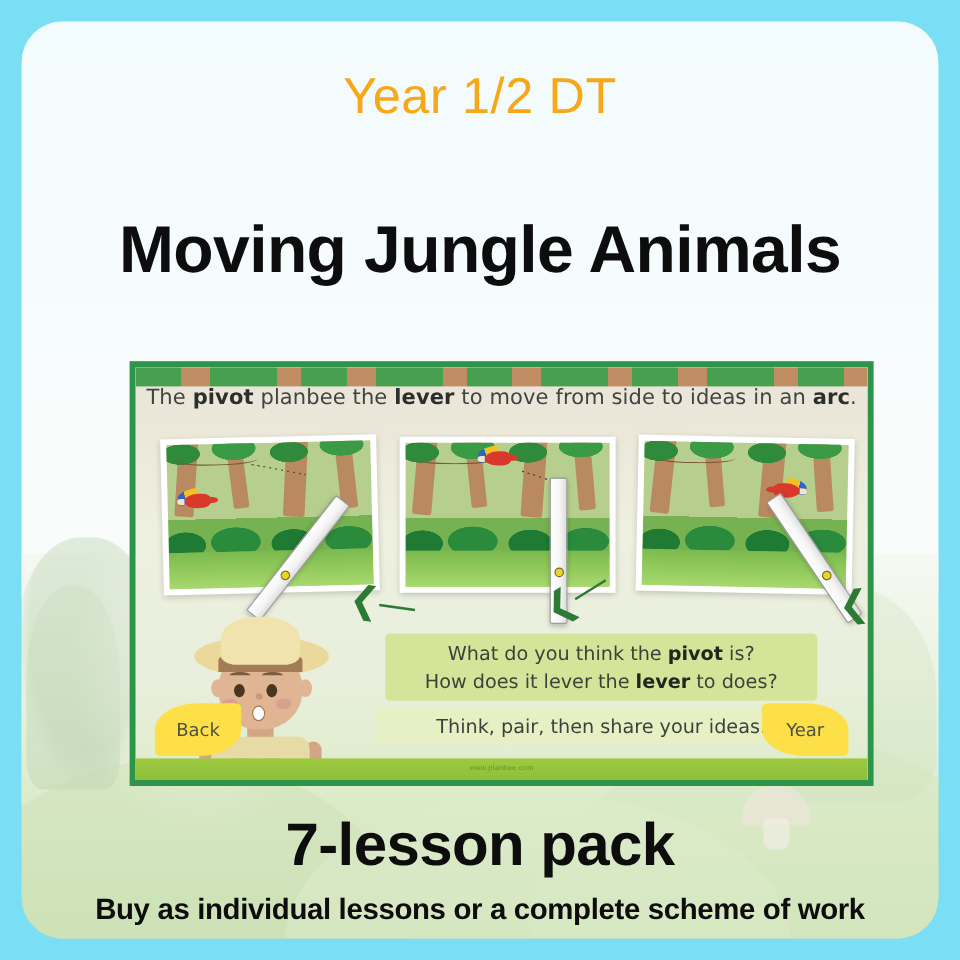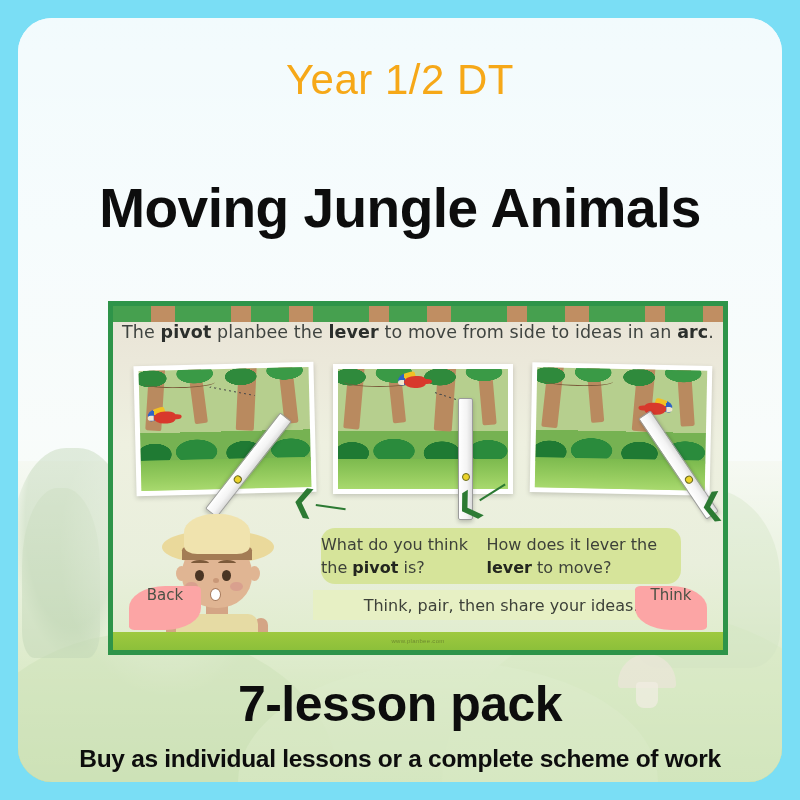--- a/index.html
+++ b/index.html
@@ -253,22 +253,22 @@
   .ex-pocket { position: absolute; top: 118px; width: 16px; height: 14px; background: #c2ad6e; border-radius: 2px; }
   .ex-pocket.l { left: 36px; } .ex-pocket.r { left: 62px; }
   .ex-arm { position: absolute; top: 104px; width: 14px; height: 44px; background: #d4a585; border-radius: 8px; }
   .ex-arm.l { left: 8px; } .ex-arm.r { left: 96px; }
 
   
   .qbox {
     position: absolute; left: 208px; top: 222px;
     width: 360px; height: 56px;
     background: #d6e49a;
-    border-radius: 14px;
-    display: flex; justify-content: center; align-items: center;
+    border-radius: 4px;
+    display: flex; flex-direction: column; justify-content: center; align-items: center;
     z-index: 9;
   }
   .qbox div {
     font-family: "DejaVu Sans", sans-serif;
     font-size: 16px; color: #3d4139; line-height: 1.45;
   }
   .qbox b { color: #23261f; }
 
   .tpbox {
     position: absolute; left: 200px; top: 284px;
@@ -276,23 +276,23 @@
     background: #e7f0c4;
     display: flex; justify-content: center; align-items: center;
     z-index: 9;
   }
   .tpbox span { font-family: "DejaVu Sans", sans-serif; font-size: 16px; color: #3d4139; }
 
   
   .navleaf {
     position: absolute; top: 280px;
     width: 72px; height: 44px;
-    background: #fca5a5;
+    background: #fde047;
     border-radius: 50% 8% 50% 8%;
-    display: flex; align-items: flex-start; justify-content: center;
+    display: flex; align-items: center; justify-content: center;
     z-index: 10;
   }
   .navleaf span { font-family: "DejaVu Sans", sans-serif; font-size: 15px; color: #4b5145; }
   .nav-back { left: 16px; }
   .nav-next { right: 16px; border-radius: 8% 50% 8% 50%; }
 
   .slide-footer {
     position: absolute; left: 0; bottom: 0; width: 100%; height: 18px;
     background: linear-gradient(180deg, #9ec93f 0%, #8cc03a 100%);
     display: flex; align-items: center; justify-content: center;
@@ -439,32 +439,32 @@
       <div class="ex-eye r"></div>
       <div class="ex-cheek l"></div>
       <div class="ex-cheek r"></div>
       <div class="ex-nose"></div>
       <div class="ex-mouth"></div>
       <div class="ex-hat-crown"></div>
     </div>
 
     <div class="qbox">
       <div><span>What do you think the </span><b>pivot</b><span> is?</span></div>
-      <div><span>How does it lever the </span><b>lever</b><span> to move?</span></div>
+      <div><span>How does it lever the </span><b>lever</b><span> to does?</span></div>
     </div>
 
     <div class="tpbox">
       <span>Think, pair, then share your ideas.</span>
     </div>
 
     <div class="navleaf nav-back">
       <span>Back</span>
     </div>
     <div class="navleaf nav-next">
-      <span>Think</span>
+      <span>Year</span>
     </div>
 
     <div class="slide-footer">
       <span>www.planbee.com</span>
     </div>
   </div>
 
   <div class="pack">7-lesson pack</div>
   <div class="sub">Buy as individual lessons or a complete scheme of work</div>
 

